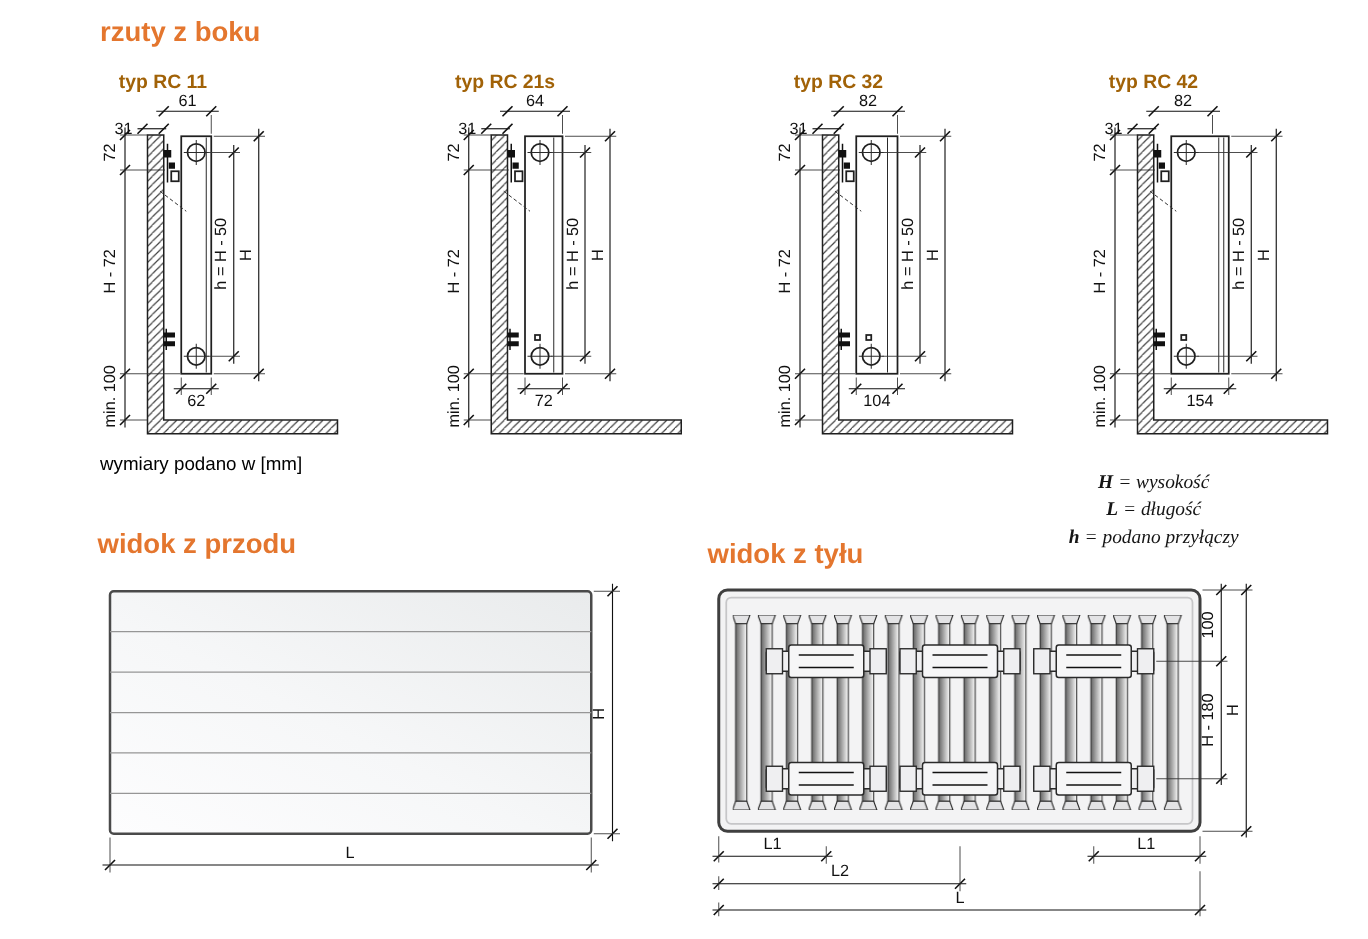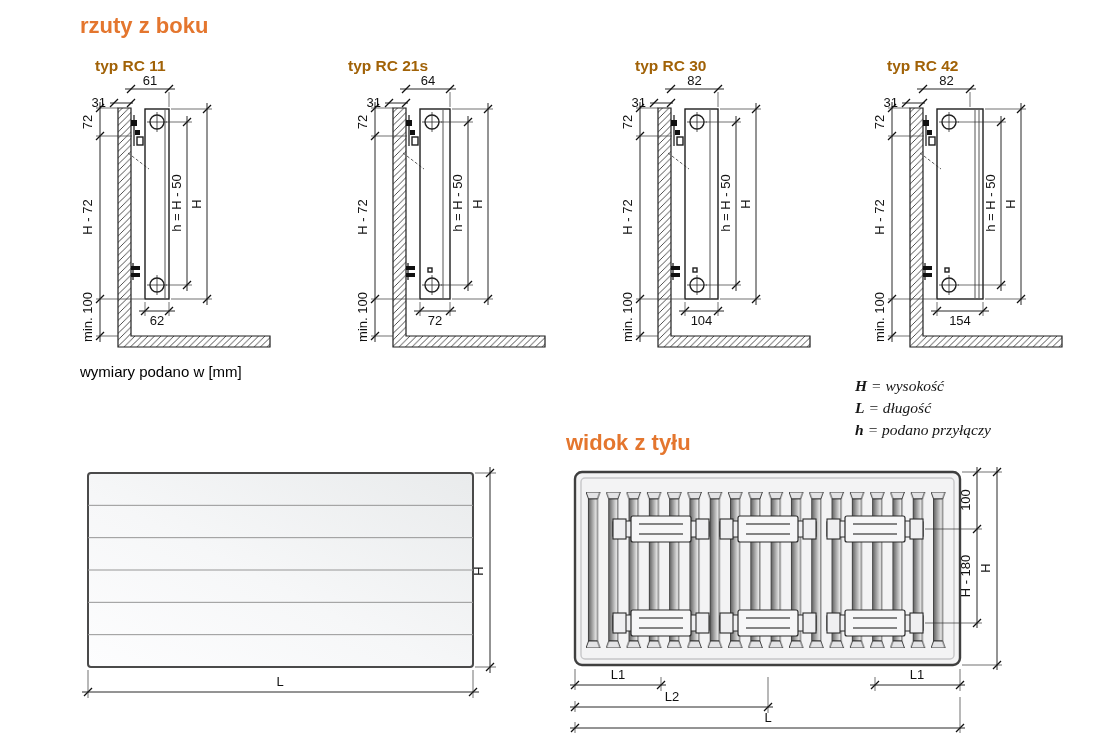--- a/index.html
+++ b/index.html
@@ -1,17 +1,17 @@
 <!DOCTYPE html>
 <html><head>
 <meta charset="utf-8">
 <style>
   html,body{margin:0;padding:0;background:#fff;}
   .canvas{position:relative;width:1078px;height:751px;background:#fff;overflow:hidden;
-          font-family:"Liberation Sans",sans-serif;}
+          font-family:"Liberation Sans",sans-serif;text-align:center;}
   .heading{position:absolute;font:700 22px "Liberation Sans",sans-serif;color:#e4762e;white-space:nowrap;}
   .typ-title{position:absolute;font:700 15.5px "Liberation Sans",sans-serif;color:#a16207;white-space:nowrap;}
   .note{position:absolute;font:15px "Liberation Sans",sans-serif;color:#000000;}
   .legend{position:absolute;color:#151515;margin-top:15px;}
   .legend .lline{font:italic 15.5px "Liberation Serif",serif;line-height:22px;white-space:nowrap;}
   .legend .term{font-weight:700;font-style:italic;margin-right:4px;}
   svg{position:absolute;overflow:visible;}
   .tick{stroke:#111;stroke-width:1.3;}
   .dim{stroke:#111;stroke-width:0.9;fill:none;}
   .ext{stroke:#333;stroke-width:0.7;}
@@ -61,22 +61,22 @@
   <div class="heading" style="left:80px;top:13px">rzuty z boku</div>
   <div class="note" style="left:80px;top:363px">wymiary podano w [mm]</div>
 
   <div class="legend" style="left:855px;top:360px">
     <div class="lline"><span class="term">H</span><span>= wysokość</span></div>
     <div class="lline"><span class="term">L</span><span>= długość</span></div>
     <div class="lline"><span class="term">h</span><span>= podano przyłączy</span></div>
   </div>
 
   <div class="typ-title" style="left:95px;top:57px">typ RC 11</div>
-  <div class="typ-title" style="left:348px;top:57px">typ RC 21s</div>
-  <div class="typ-title" style="left:635px;top:57px">typ RC 30</div>
+  <div class="typ-title" style="left:364px;top:57px">typ RC 21s</div>
+  <div class="typ-title" style="left:635px;top:57px">typ RC 32</div>
   <div class="typ-title" style="left:887px;top:57px">typ RC 42</div>
 
   <svg class="sideview" style="left:70px;top:76px" width="230" height="290" viewBox="0 0 230 290">
       <path d="M48,32 H61 V260 H200 V271 H48 Z" class="hatched"></path>
       <rect x="75" y="33" width="24" height="190" class="panel"></rect>
       <line x1="95" y1="34" x2="95" y2="222" class="thin"></line>
       <circle cx="87" cy="46" r="7" class="panel"></circle>
       <line x1="77" y1="46" x2="97" y2="46" class="thin"></line>
       <line x1="87" y1="36" x2="87" y2="56" class="thin"></line>
       <circle cx="87" cy="209" r="7" class="panel"></circle>
@@ -302,20 +302,21 @@
       <line x1="96" y1="46" x2="144" y2="46" class="ext"></line>
       <line x1="96" y1="209" x2="144" y2="209" class="ext"></line>
       <line x1="159" y1="27" x2="159" y2="229" class="dim"></line>
       <line x1="155" y1="37" x2="163" y2="29" class="tick"></line>
       <line x1="155" y1="227" x2="163" y2="219" class="tick"></line>
       <text x="153" y="128" class="dlbl" text-anchor="middle" transform="rotate(-90 153 128)">H</text>
       <line x1="123" y1="33" x2="164" y2="33" class="ext"></line>
       <line x1="123" y1="223" x2="164" y2="223" class="ext"></line>
     </svg>
 
+  <div class="heading" style="left:78px;top:422px">widok z przodu</div>
   <svg id="frontview" style="left:75px;top:455px" width="445" height="258" viewBox="0 0 445 258">
       <rect x="13" y="18" width="385" height="194" rx="3" class="fpanel"></rect>
       <line x1="13" y1="50.333333333333336" x2="398" y2="50.333333333333336" class="groove"></line>
       <line x1="13" y1="82.66666666666667" x2="398" y2="82.66666666666667" class="groove"></line>
       <line x1="13" y1="115" x2="398" y2="115" class="groove"></line>
       <line x1="13" y1="147.33333333333334" x2="398" y2="147.33333333333334" class="groove"></line>
       <line x1="13" y1="179.66666666666666" x2="398" y2="179.66666666666666" class="groove"></line>
       <line x1="415" y1="12" x2="415" y2="218" class="dim"></line>
       <line x1="411" y1="22" x2="419" y2="14" class="tick"></line>
       <line x1="411" y1="216" x2="419" y2="208" class="tick"></line>

